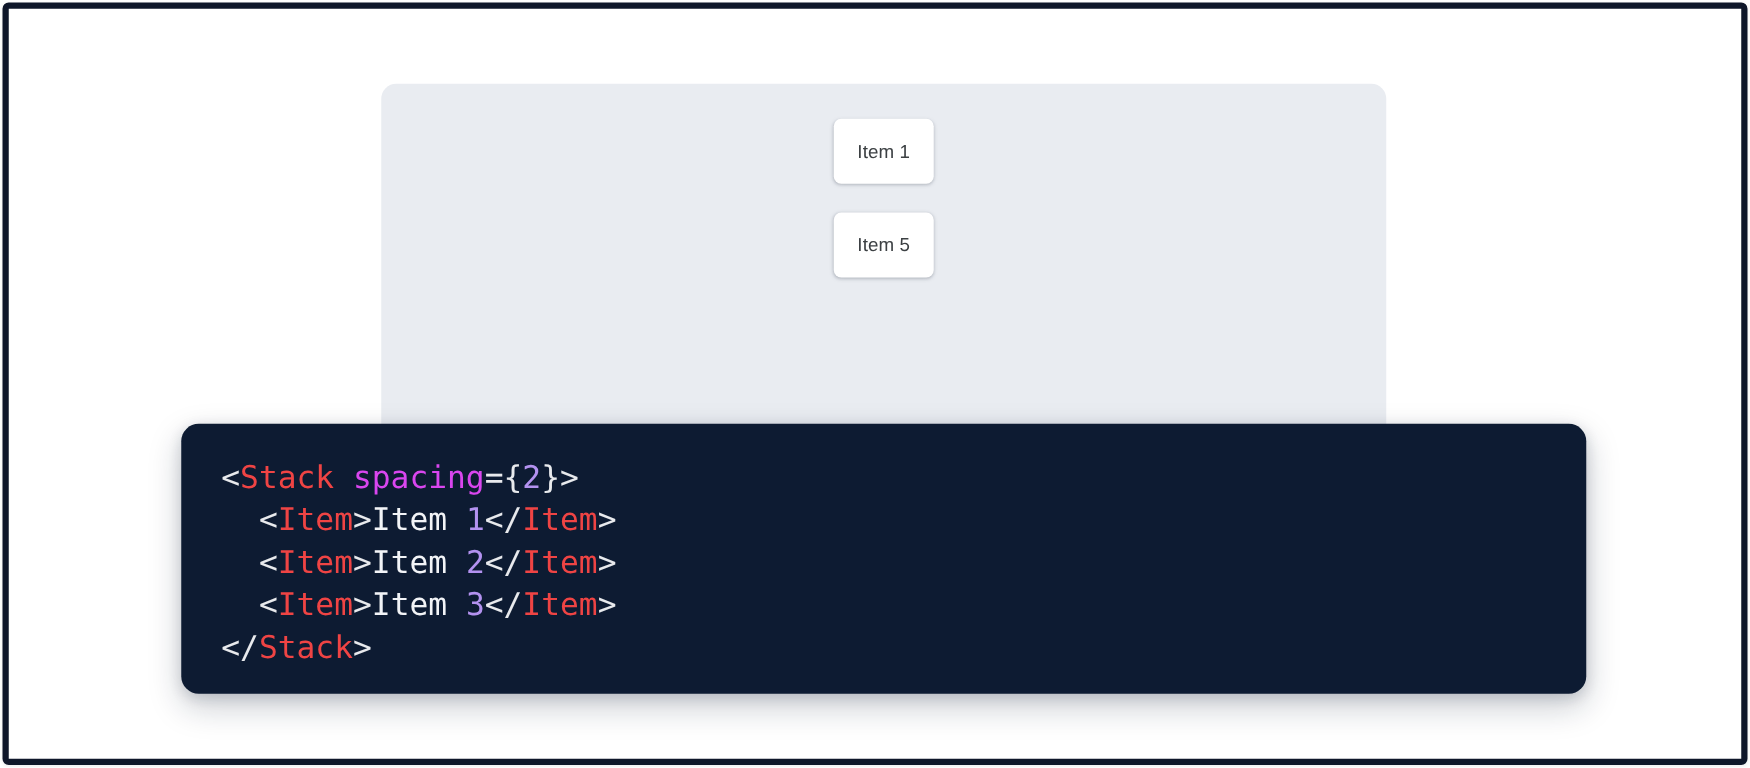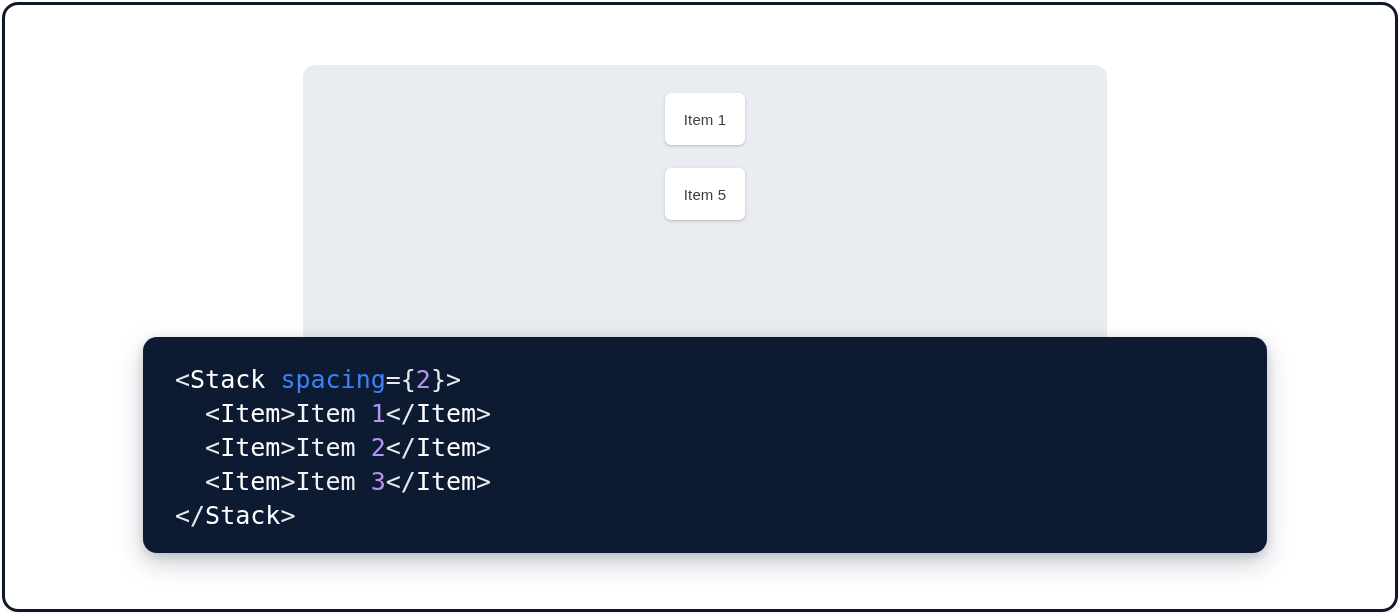--- a/index.html
+++ b/index.html
@@ -20,22 +20,22 @@
   }
 
   
   #outer-card {
     position: absolute;
     left: 2px;
     top: 2px;
     width: 1396px;
     height: 610px;
     background: #ffffff;
-    border-radius: 16px;
-    border: 3px solid #0f172a;
+    border-radius: 5px;
+    border: 5px solid #0f172a;
     box-shadow: 0 1px 3px rgba(16, 24, 40, 0.06);
     overflow: hidden;
   }
 
   
   #preview-panel {
     position: absolute;
     left: 298px;
     top: 60px;
     width: 804px;
@@ -92,22 +92,22 @@
     font-size: 25px;
     line-height: 34px;
     white-space: pre;
     color: #e8eaed;
     font-weight: 400;
   }
 
   .code-line { display: block; height: 34px; }
 
   .tok-punct { color: #e8eaed; }
-  .tok-tag   { color: #ffffff; }
-  .tok-attr  { color: #3b82f6; }
+  .tok-tag   { color: #ef4444; }
+  .tok-attr  { color: #d946ef; }
   .tok-num   { color: #b392f0; }
   .tok-text  { color: #f2f4f7; }
 </style>
 </head>
 <body>
 
 <div id="stage">
   <div id="outer-card">
 
     <div id="preview-panel">

